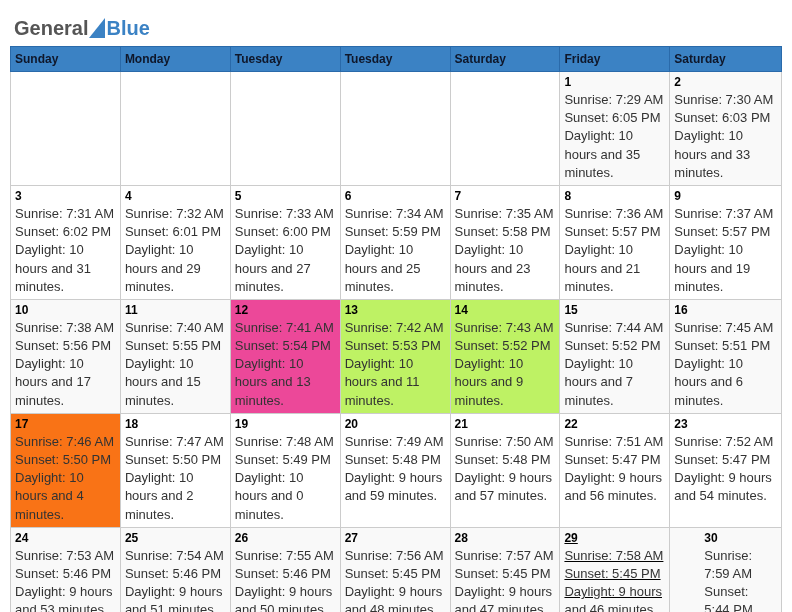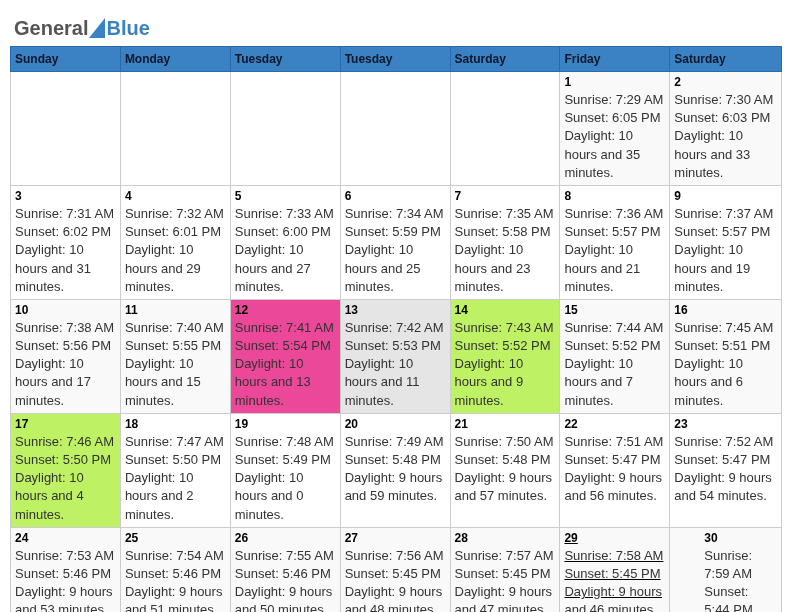--- a/index.html
+++ b/index.html
@@ -163,39 +163,39 @@
           <div class="day-info">Sunrise: 7:38 AM<br>Sunset: 5:56 PM<br>Daylight: 10 hours and 17 minutes.</div>
         </td>
         <td style="background: rgb(249, 249, 249);">
           <span class="day-num">11</span>
           <div class="day-info">Sunrise: 7:40 AM<br>Sunset: 5:55 PM<br>Daylight: 10 hours and 15 minutes.</div>
         </td>
         <td style="background: #ec4899;">
           <span class="day-num">12</span>
           <div class="day-info">Sunrise: 7:41 AM<br>Sunset: 5:54 PM<br>Daylight: 10 hours and 13 minutes.</div>
         </td>
-        <td style="background: #e5e5e5;">
+        <td style="background: #bef264;">
           <span class="day-num">13</span>
           <div class="day-info">Sunrise: 7:42 AM<br>Sunset: 5:53 PM<br>Daylight: 10 hours and 11 minutes.</div>
         </td>
         <td style="background: #bef264;">
           <span class="day-num">14</span>
           <div class="day-info">Sunrise: 7:43 AM<br>Sunset: 5:52 PM<br>Daylight: 10 hours and 9 minutes.</div>
         </td>
         <td style="background: rgb(249, 249, 249);">
           <span class="day-num">15</span>
           <div class="day-info">Sunrise: 7:44 AM<br>Sunset: 5:52 PM<br>Daylight: 10 hours and 7 minutes.</div>
         </td>
         <td style="background: rgb(249, 249, 249);">
           <span class="day-num">16</span>
           <div class="day-info">Sunrise: 7:45 AM<br>Sunset: 5:51 PM<br>Daylight: 10 hours and 6 minutes.</div>
         </td>
       </tr>
       <tr>
-        <td style="background: #bef264;">
+        <td style="background: #f97316;">
           <span class="day-num">17</span>
           <div class="day-info">Sunrise: 7:46 AM<br>Sunset: 5:50 PM<br>Daylight: 10 hours and 4 minutes.</div>
         </td>
         <td style="background: rgb(255, 255, 255);">
           <span class="day-num">18</span>
           <div class="day-info">Sunrise: 7:47 AM<br>Sunset: 5:50 PM<br>Daylight: 10 hours and 2 minutes.</div>
         </td>
         <td style="background: rgb(255, 255, 255);">
           <span class="day-num">19</span>
           <div class="day-info">Sunrise: 7:48 AM<br>Sunset: 5:49 PM<br>Daylight: 10 hours and 0 minutes.</div>

